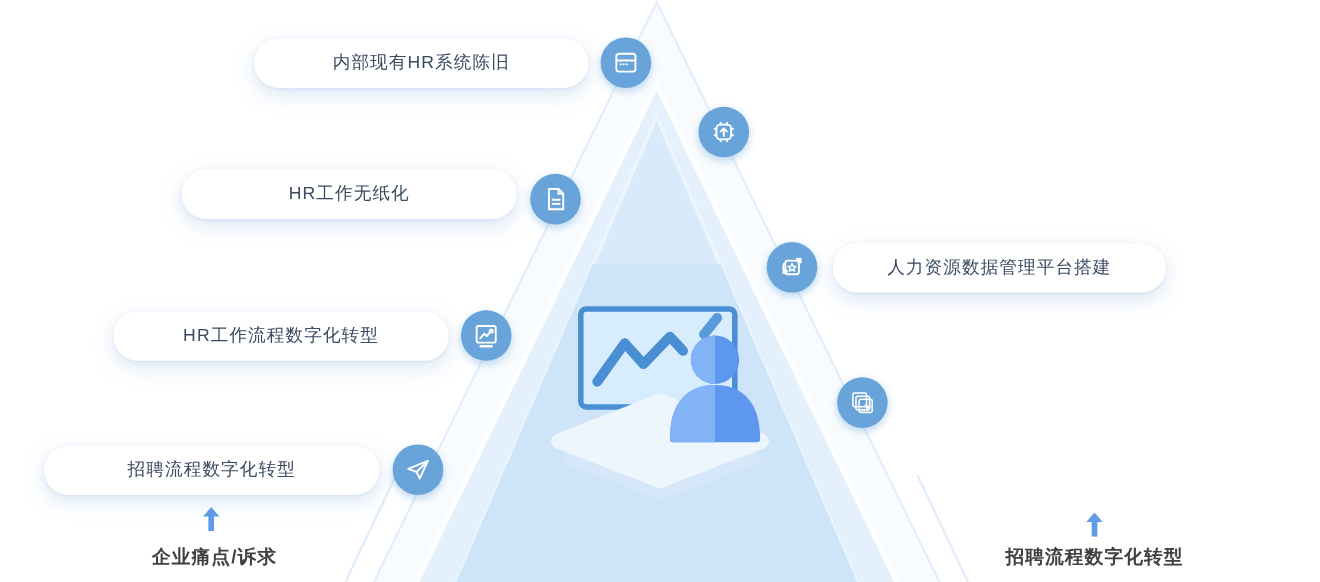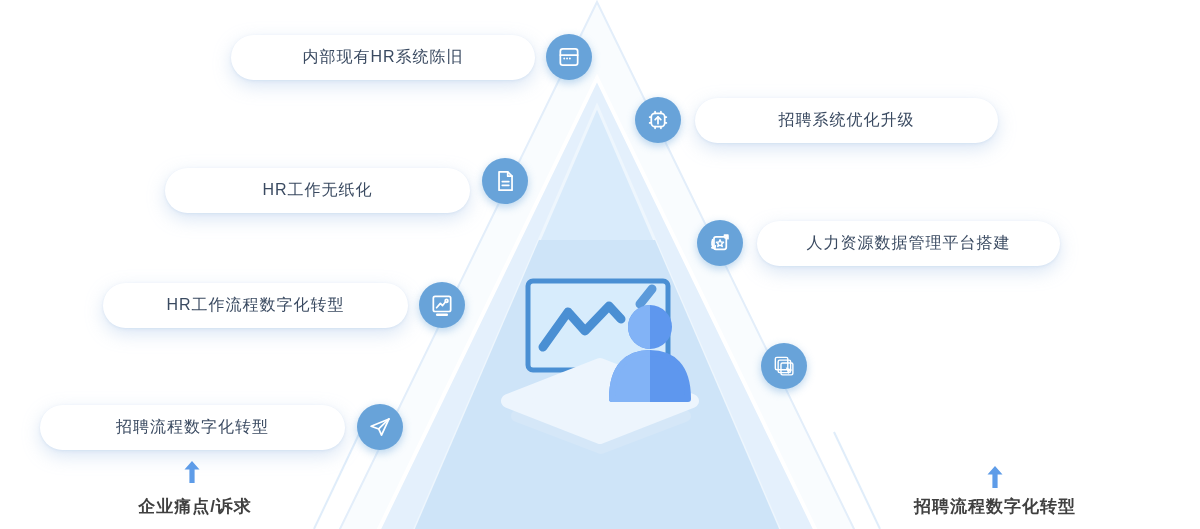--- a/index.html
+++ b/index.html
@@ -77,21 +77,21 @@
   <div class="icon-circle" style="left:546px; top:34px;">
     <svg viewBox="0 0 24 24">
       <rect class="icon-stroke" x="4" y="4.5" width="16" height="15" rx="2.2"></rect>
       <line class="icon-stroke" x1="4" y1="10.2" x2="20" y2="10.2"></line>
       <circle class="icon-fill" cx="7.6" cy="13.4" r="0.9"></circle>
       <circle class="icon-fill" cx="10.2" cy="13.4" r="0.9"></circle>
       <circle class="icon-fill" cx="12.8" cy="13.4" r="0.9"></circle>
     </svg>
   </div>
 
-  <div class="pill" style="left:165px; top:168px; width:305px;">HR工作无纸化</div>
+  <div class="pill" style="left:165px; top:154px; width:305px;">HR工作无纸化</div>
   <div class="icon-circle" style="left:482px; top:158px;">
     <svg viewBox="0 0 24 24">
       <path class="icon-stroke" d="M6.5 3.5 H14.5 L18.5 7.5 V20.5 H6.5 Z"></path>
       <path class="icon-stroke" d="M14.5 3.5 V7.5 H18.5"></path>
       <line class="icon-stroke" x1="9.5" y1="12.5" x2="15.5" y2="12.5"></line>
       <line class="icon-stroke" x1="9.5" y1="16" x2="15.5" y2="16"></line>
     </svg>
   </div>
 
   <div class="pill" style="left:103px; top:283px; width:305px;">HR工作流程数字化转型</div>
@@ -105,21 +105,20 @@
   </div>
 
   <div class="pill" style="left:40px; top:405px; width:305px;">招聘流程数字化转型</div>
   <div class="icon-circle" style="left:357px; top:404px;">
     <svg viewBox="0 0 24 24">
       <path class="icon-stroke" d="M3.8 11.3 L20.3 4.6 L13.4 19.4 L10.8 13.8 Z"></path>
       <path class="icon-stroke" d="M20.3 4.6 L10.8 13.8"></path>
     </svg>
   </div>
 
-  <div class="pill" style="left:695px; top:98px; width:303px;">招聘系统优化升级</div>
   <div class="icon-circle" style="left:635px; top:97px;">
     <svg viewBox="0 0 24 24">
       <rect class="icon-stroke" x="5.8" y="5.8" width="12.4" height="12.4" rx="3.4"></rect>
       <line class="icon-stroke" x1="9.3" y1="5.8" x2="9.3" y2="4.3"></line>
       <line class="icon-stroke" x1="14.7" y1="5.8" x2="14.7" y2="4.3"></line>
       <line class="icon-stroke" x1="9.3" y1="18.2" x2="9.3" y2="19.7"></line>
       <line class="icon-stroke" x1="14.7" y1="18.2" x2="14.7" y2="19.7"></line>
       <line class="icon-stroke" x1="5.8" y1="9.3" x2="4.3" y2="9.3"></line>
       <line class="icon-stroke" x1="5.8" y1="14.7" x2="4.3" y2="14.7"></line>
       <line class="icon-stroke" x1="18.2" y1="9.3" x2="19.7" y2="9.3"></line>

